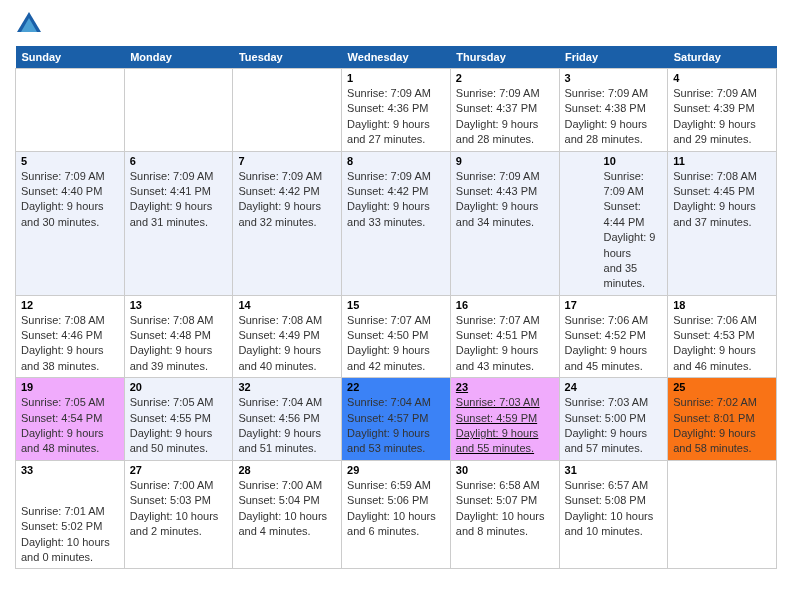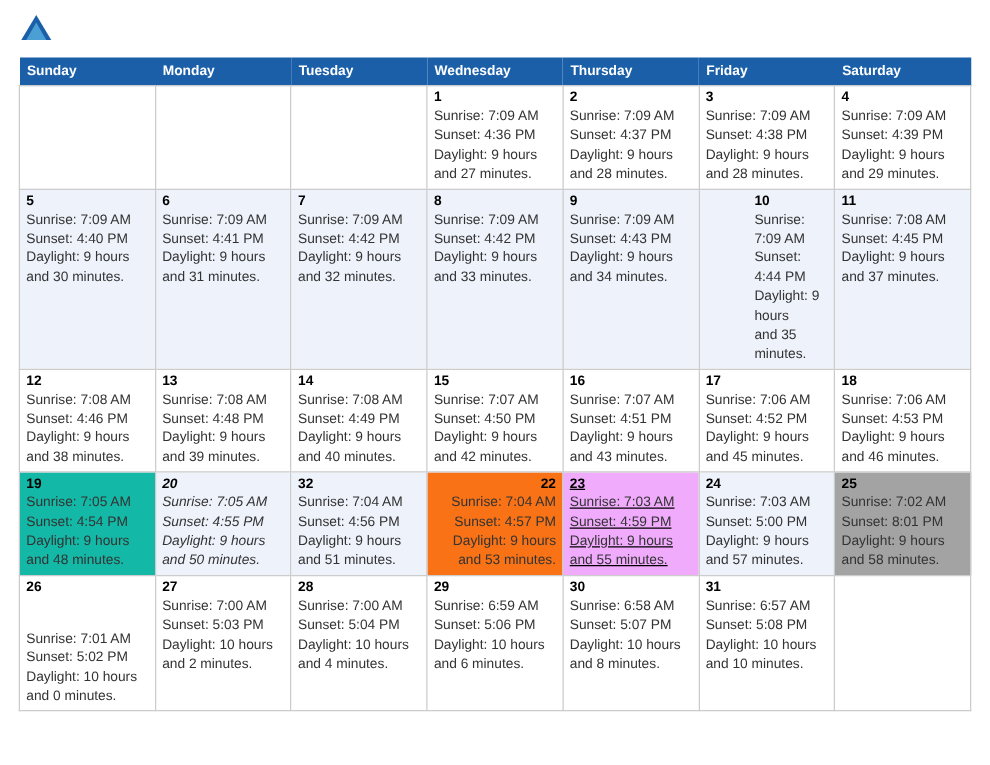--- a/index.html
+++ b/index.html
@@ -259,73 +259,73 @@
           </td>
           <td>
             <div class="day-num">18</div>
             <div class="day-info" style="white-space: pre-line;">Sunrise: 7:06 AM
 Sunset: 4:53 PM
 Daylight: 9 hours
 and 46 minutes.</div>
           </td>
         </tr>
         <tr>
-          <td style="background: #14b8a6;">
+          <td style="background: #f0abfc;">
             <div class="day-num">19</div>
             <div class="day-info" style="white-space: pre-line;">Sunrise: 7:05 AM
 Sunset: 4:54 PM
 Daylight: 9 hours
 and 48 minutes.</div>
           </td>
-          <td style="background: rgb(238, 242, 251); font-style: italic;">
+          <td style="background: rgb(238, 242, 251);">
             <div class="day-num">20</div>
             <div class="day-info" style="white-space: pre-line;">Sunrise: 7:05 AM
 Sunset: 4:55 PM
 Daylight: 9 hours
 and 50 minutes.</div>
           </td>
           <td style="background: rgb(238, 242, 251);">
             <div class="day-num">32</div>
             <div class="day-info" style="white-space: pre-line;">Sunrise: 7:04 AM
 Sunset: 4:56 PM
 Daylight: 9 hours
 and 51 minutes.</div>
           </td>
-          <td style="background: #f97316; text-align: right;">
+          <td style="background: #3b82f6;">
             <div class="day-num">22</div>
             <div class="day-info" style="white-space: pre-line;">Sunrise: 7:04 AM
 Sunset: 4:57 PM
 Daylight: 9 hours
 and 53 minutes.</div>
           </td>
           <td style="background: #f0abfc; text-decoration: underline;">
             <div class="day-num">23</div>
             <div class="day-info" style="white-space: pre-line;">Sunrise: 7:03 AM
 Sunset: 4:59 PM
 Daylight: 9 hours
 and 55 minutes.</div>
           </td>
           <td style="background: rgb(238, 242, 251);">
             <div class="day-num">24</div>
             <div class="day-info" style="white-space: pre-line;">Sunrise: 7:03 AM
 Sunset: 5:00 PM
 Daylight: 9 hours
 and 57 minutes.</div>
           </td>
-          <td style="background: #a3a3a3;">
+          <td style="background: #f97316;">
             <div class="day-num">25</div>
             <div class="day-info" style="white-space: pre-line;">Sunrise: 7:02 AM
 Sunset: 8:01 PM
 Daylight: 9 hours
 and 58 minutes.</div>
           </td>
         </tr>
         <tr>
           <td>
-            <div class="day-num">26</div>
+            <div class="day-num">33</div>
             <div class="day-info" style="white-space: pre-line; margin-top: 28px;">Sunrise: 7:01 AM
 Sunset: 5:02 PM
 Daylight: 10 hours
 and 0 minutes.</div>
           </td>
           <td>
             <div class="day-num">27</div>
             <div class="day-info" style="white-space: pre-line;">Sunrise: 7:00 AM
 Sunset: 5:03 PM
 Daylight: 10 hours

